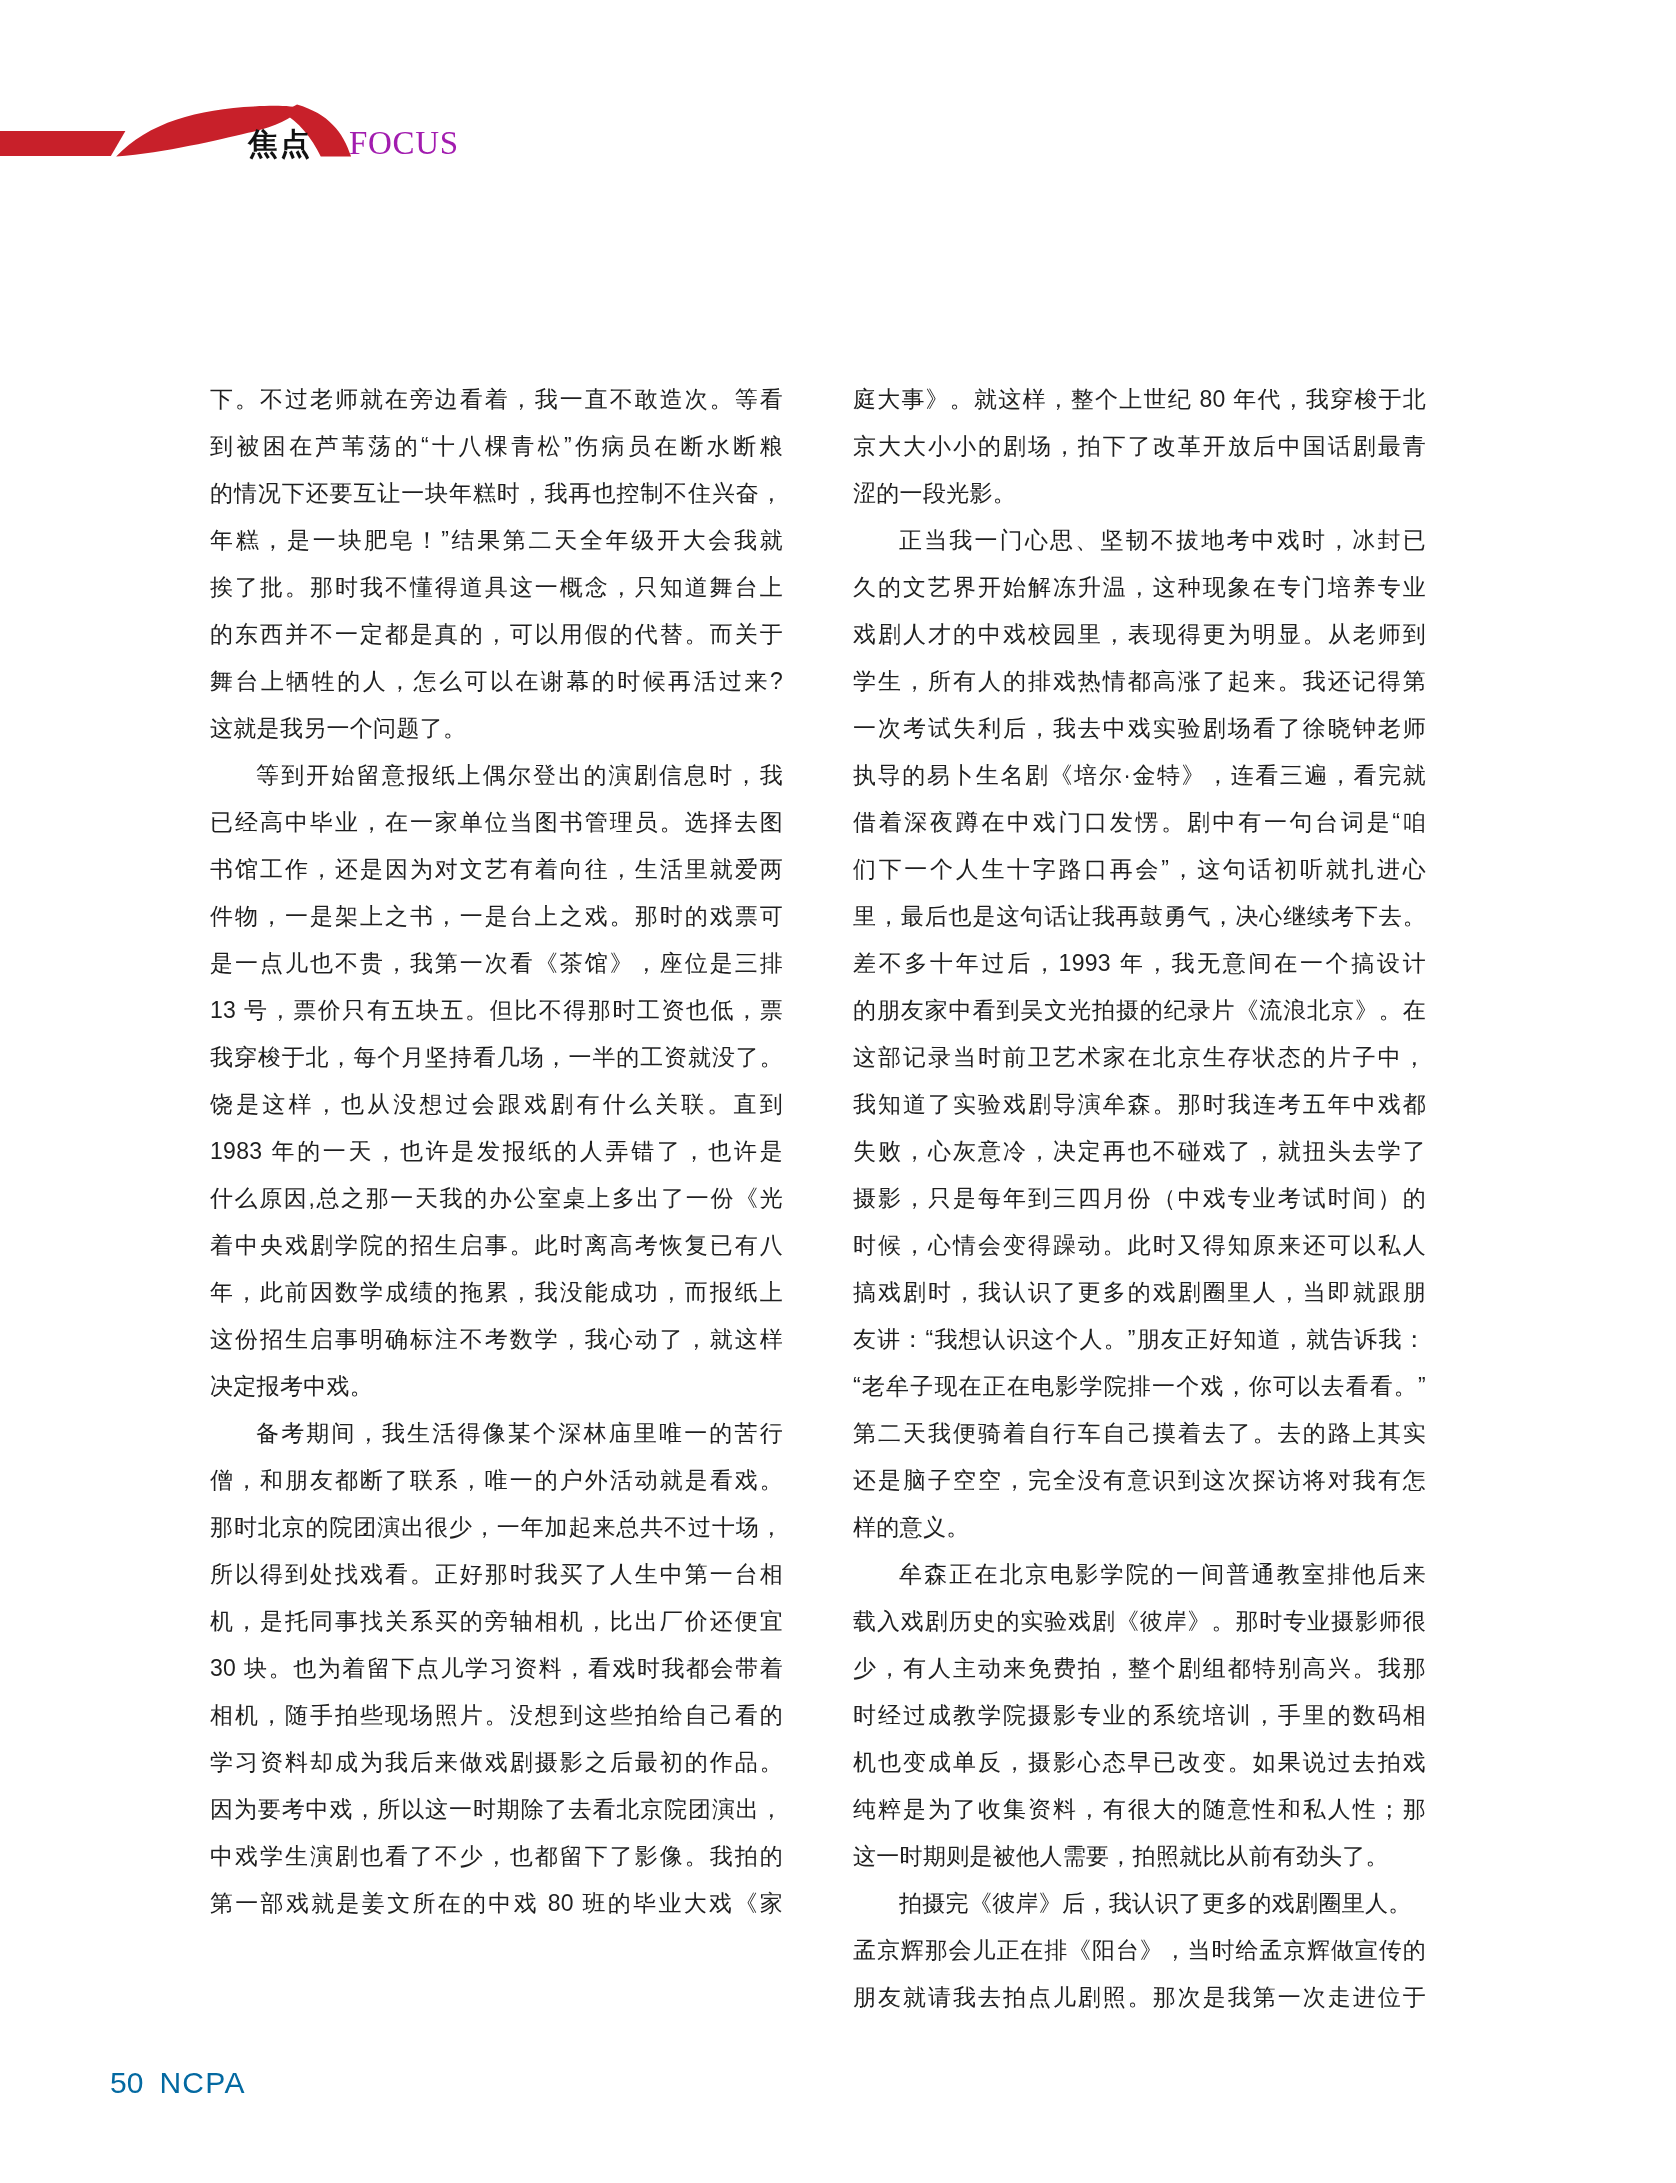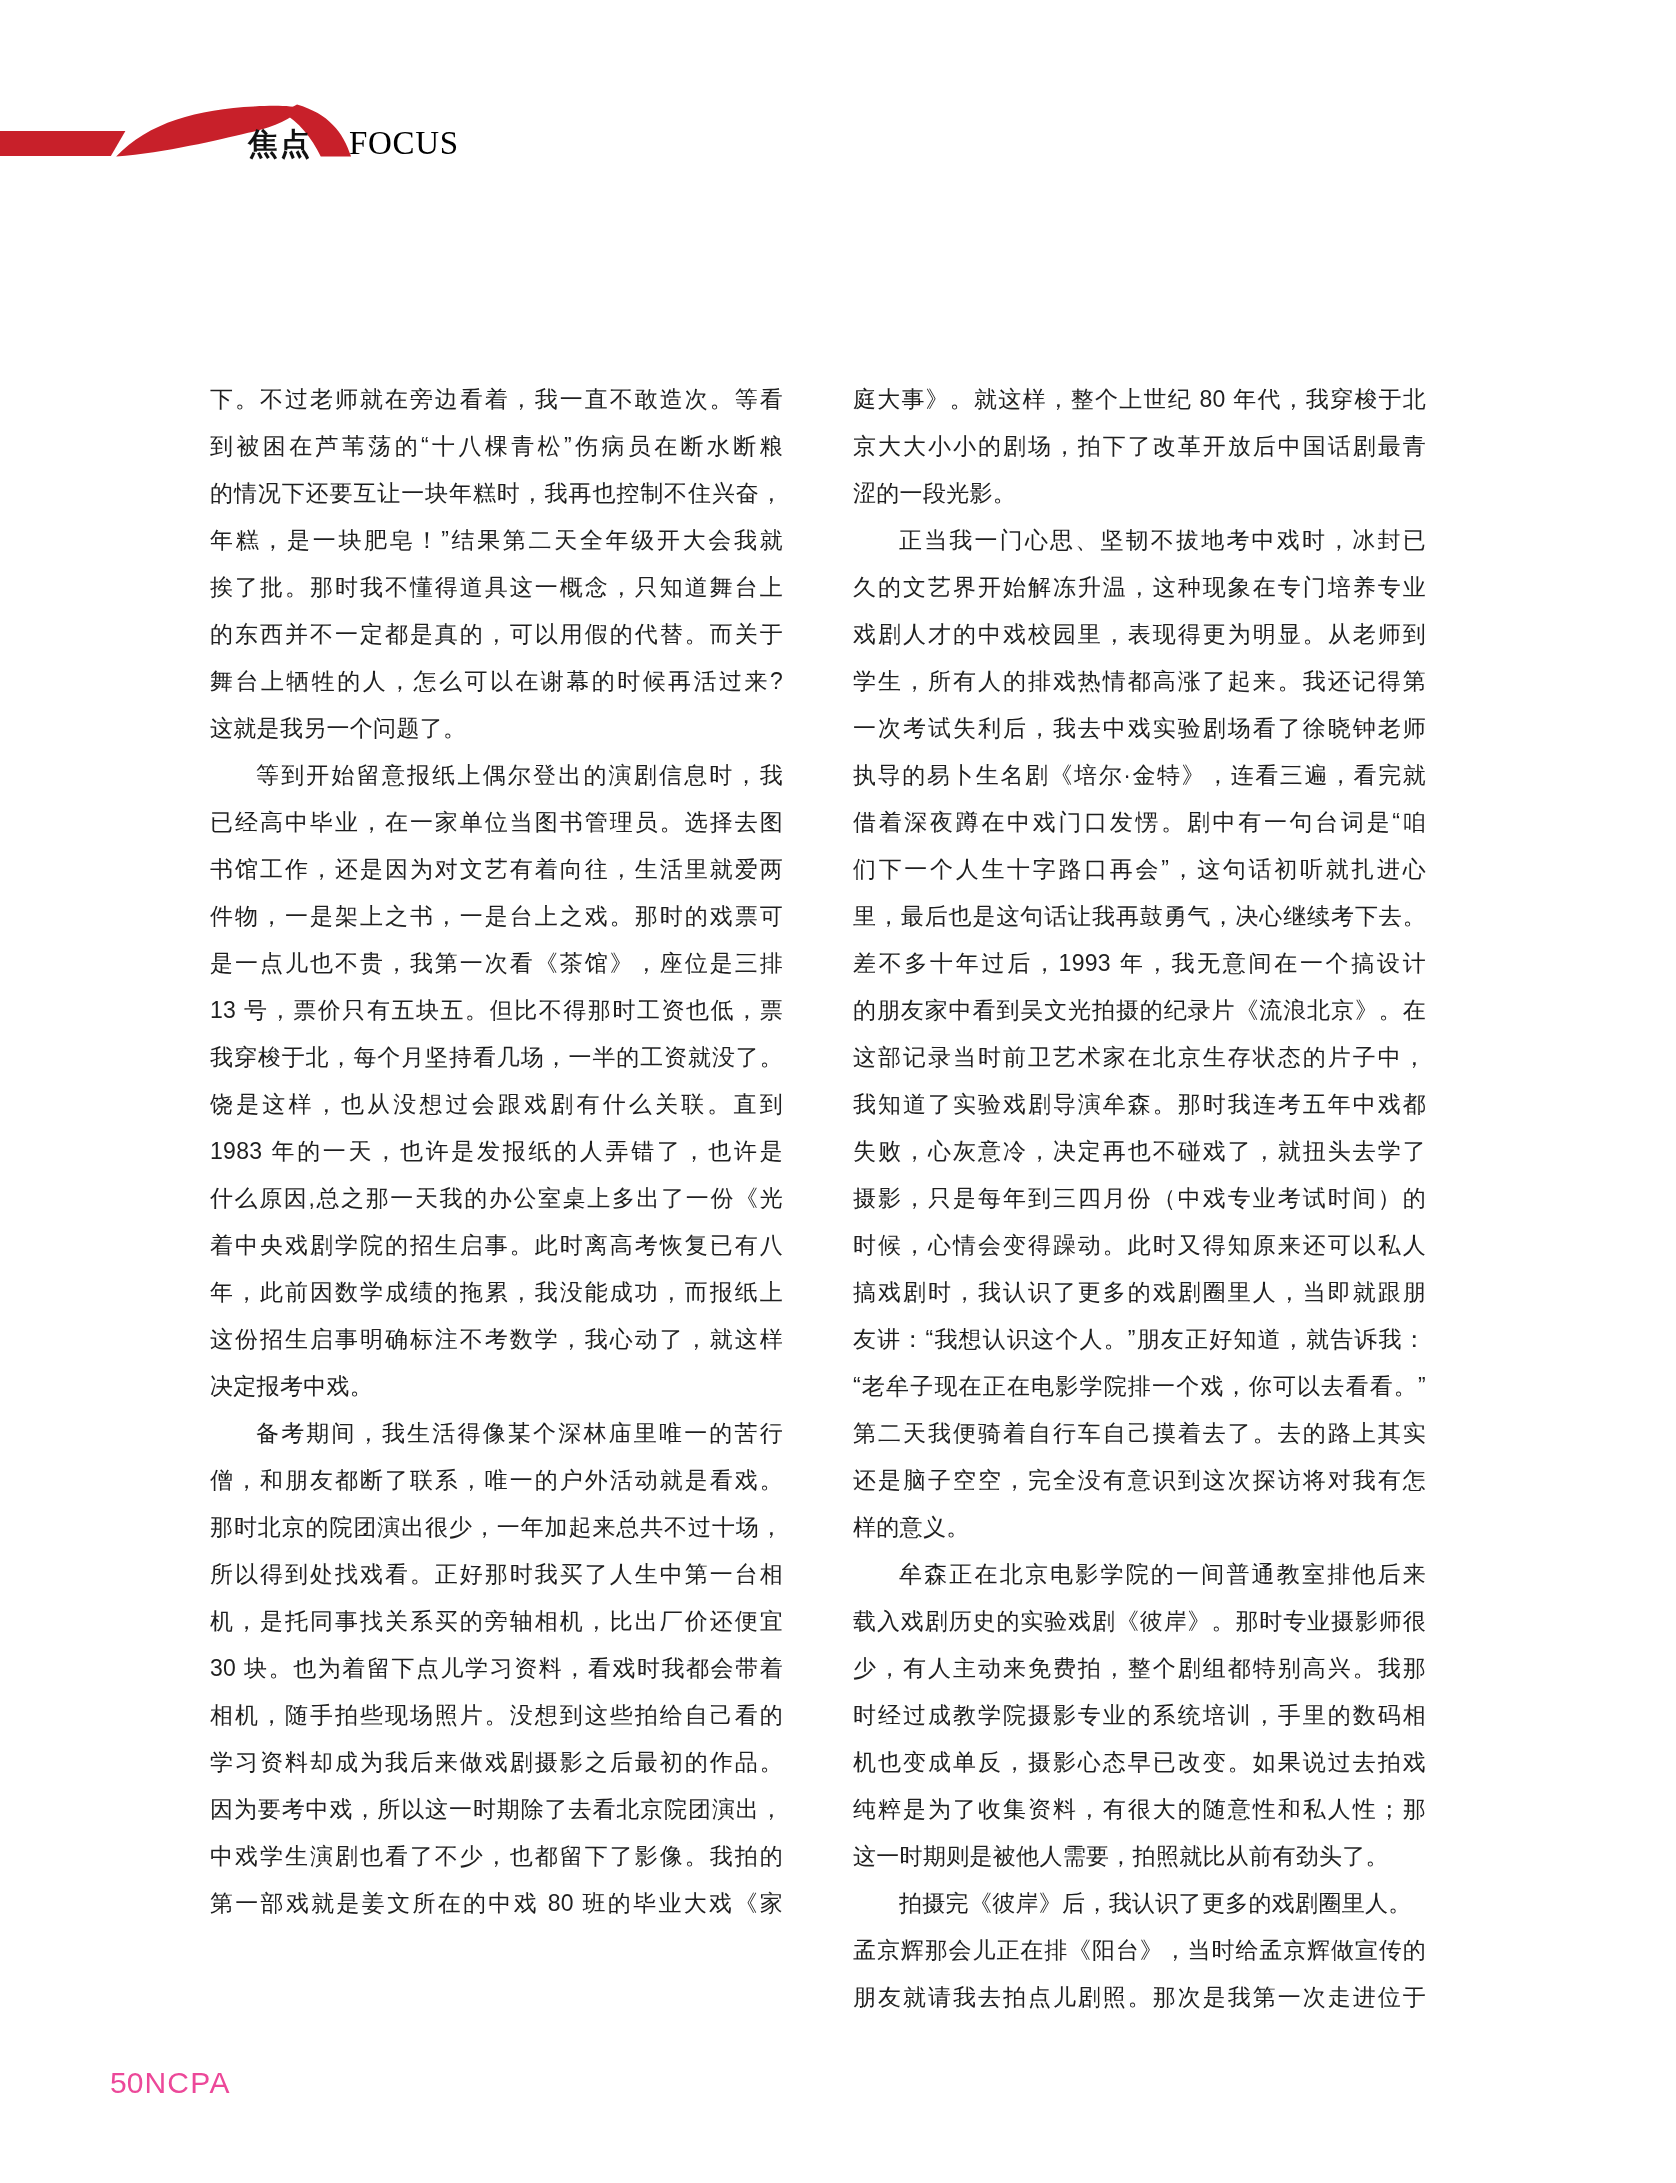--- a/index.html
+++ b/index.html
@@ -15,21 +15,21 @@
   
   .logo-svg{position:absolute;left:0;top:0;}
   .section-cn{
     position:absolute;left:248px;top:129px;
     font-size:30px;font-weight:bold;line-height:1;
     letter-spacing:2px;color:#111;
   }
   .section-en{
     position:absolute;left:349px;top:127px;
     font-family:"Liberation Serif", serif;
-    font-size:33px;line-height:1;color:#000000;
+    font-size:33px;line-height:1;color:#a21caf;
     letter-spacing:0.7px;
     text-align:right;
   }
   
   .col{
     position:absolute;top:376px;width:573px;
   }
   .col-left{left:210px;}
   .col-right{left:853px;}
   .line{
@@ -39,22 +39,22 @@
     text-align:justify;
     text-align-last:justify;
     text-justify:inter-ideograph;
     letter-spacing:0.3px;
   }
   .line.end{text-align-last:left;}
   .line.indent{text-indent:2em;}
   
   .footer{
     position:absolute;left:110px;top:2068px;
-    display:flex;gap:1px;align-items:baseline;
-    font-size:30px;line-height:1;color:#ec4899;
+    display:flex;gap:16px;align-items:baseline;
+    font-size:30px;line-height:1;color:#0369a1;
   }
   .footer .brand{letter-spacing:1.3px;}
 </style>
 </head>
 <body>
 
 <div class="page">
 
   <div>
     <svg class="logo-svg" width="462" height="172" viewBox="0 0 700 260" aria-hidden="true">

